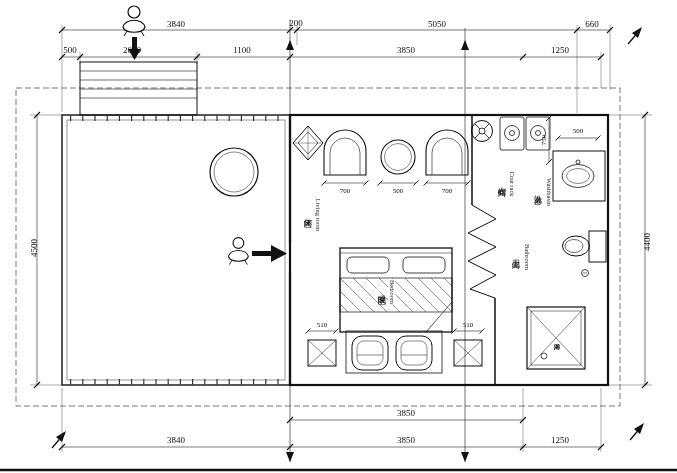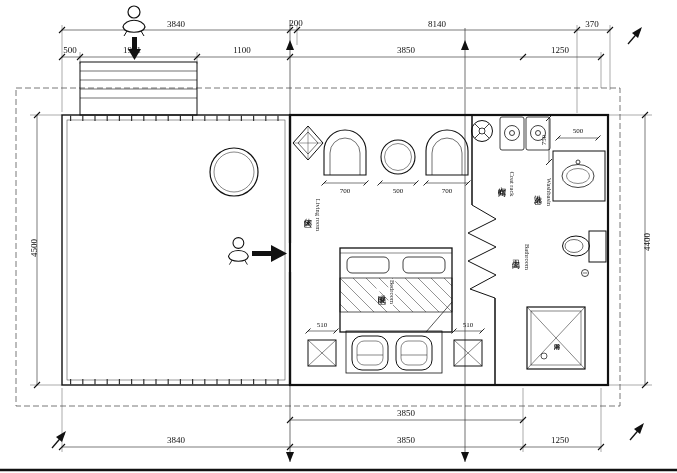--- a/index.html
+++ b/index.html
@@ -201,24 +201,24 @@
     <polygon points="16,3 6,9 12,14" fill="#111" stroke="none"></polygon>
   </g>
   <g transform="translate(50,428)" stroke="#111">
     <path d="M2,20L14,6" stroke-width="1.3"></path>
     <polygon points="16,3 6,9 12,14" fill="#111" stroke="none"></polygon>
   </g>
 </svg>
 
 <div class="lbl" style="left:176px;top:24px">3840</div>
 <div class="lbl" style="left:296px;top:23px">200</div>
-<div class="lbl" style="left:437px;top:24px">8140</div>
-<div class="lbl" style="left:592px;top:24px">370</div>
+<div class="lbl" style="left:437px;top:24px">5050</div>
+<div class="lbl" style="left:592px;top:24px">660</div>
 <div class="lbl" style="left:70px;top:50px">500</div>
-<div class="lbl" style="left:132px;top:50px">1991</div>
+<div class="lbl" style="left:132px;top:50px">2000</div>
 <div class="lbl" style="left:242px;top:50px">1100</div>
 <div class="lbl" style="left:406px;top:50px">3850</div>
 <div class="lbl" style="left:560px;top:50px">1250</div>
 <div class="lbl rot" style="left:34px;top:248px">4500</div>
 <div class="lbl rot" style="left:647px;top:242px">4400</div>
 <div class="lbl" style="left:406px;top:413px">3850</div>
 <div class="lbl" style="left:176px;top:440px">3840</div>
 <div class="lbl" style="left:406px;top:440px">3850</div>
 <div class="lbl" style="left:560px;top:440px">1250</div>
 

